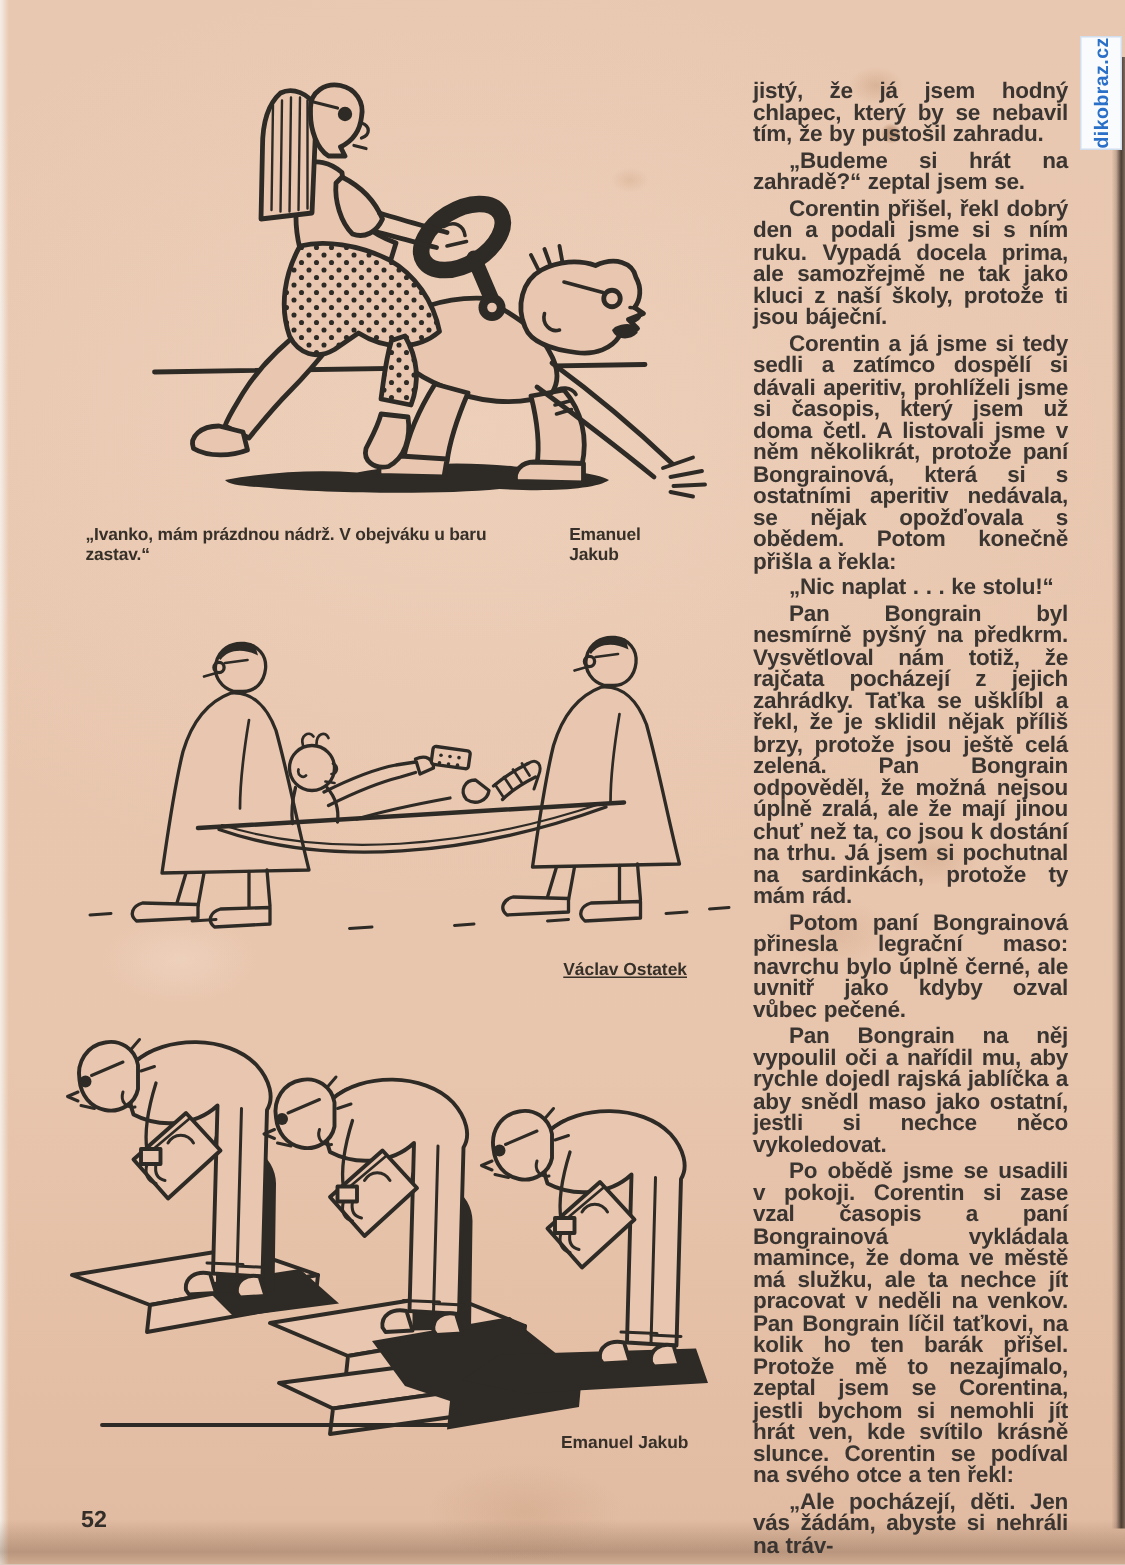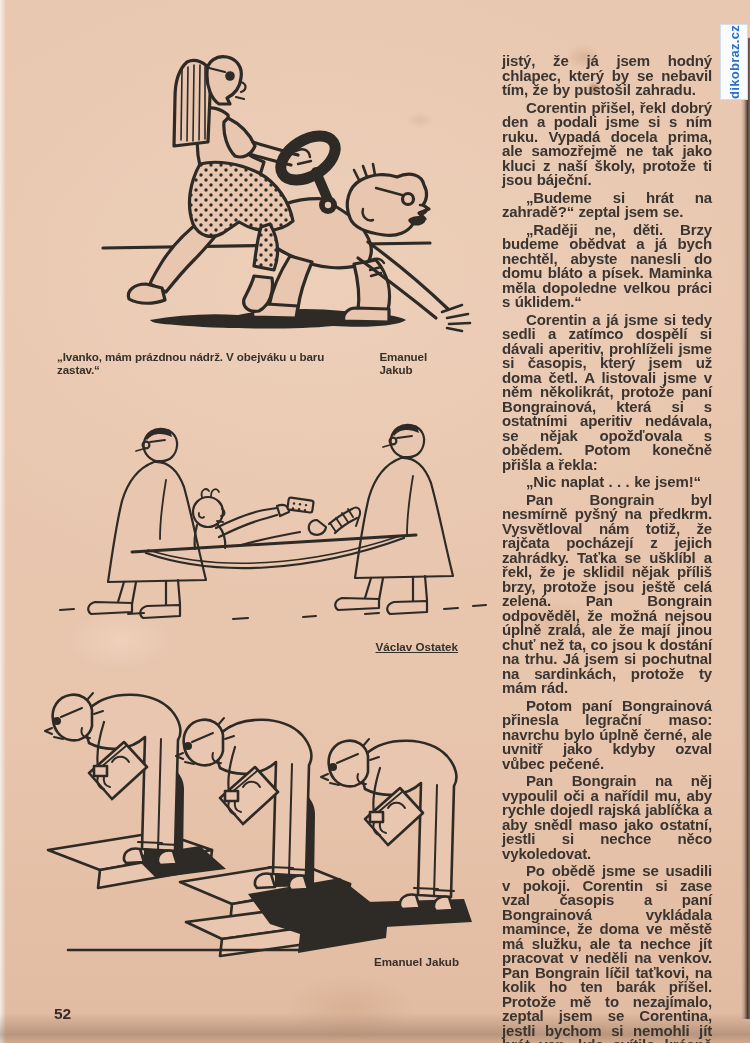--- a/index.html
+++ b/index.html
@@ -230,25 +230,24 @@
     <use href="#bower"></use>
     <use href="#bower" transform="translate(131,25)"></use>
     <use href="#bower" transform="translate(276,46)"></use>
   </g>
 </svg>
 
 <div class="sig" id="sig3">Emanuel Jakub</div>
 
 <div class="column">
   <p class="cont">jistý, že já jsem hodný chlapec, který by se nebavil tím, že by pustošil zahradu.</p>
+  <p>„Budeme si hrát na zahradě?“ zeptal jsem se.</p>
   <p>Corentin přišel, řekl dobrý den a podali jsme si s ním ruku. Vypadá docela prima, ale samozřejmě ne tak jako kluci z naší školy, protože ti jsou báječní.</p>
-  <p>„Budeme si hrát na zahradě?“ zeptal jsem se.</p>
-  <p>„Raději ne, děti. Brzy budeme obědvat a já bych nechtěl, abyste nanesli do domu bláto a písek. Maminka měla dopoledne velkou práci s úklidem.“</p>
   <p>Corentin a já jsme si tedy sedli a zatímco dospělí si dávali aperitiv, prohlíželi jsme si časopis, který jsem už doma četl. A listovali jsme v něm několikrát, protože paní Bongrainová, která si s ostatními aperitiv nedávala, se nějak opožďovala s obědem. Potom konečně přišla a řekla:</p>
-  <p>„Nic naplat . . . ke jsem!“</p>
+  <p>„Nic naplat . . . ke stolu!“</p>
   <p>Pan Bongrain byl nesmírně pyšný na předkrm. Vysvětloval nám totiž, že rajčata pocházejí z jejich zahrádky. Taťka se ušklíbl a řekl, že je sklidil nějak příliš brzy, protože jsou ještě celá zelená. Pan Bongrain odpověděl, že možná nejsou úplně zralá, ale že mají jinou chuť než ta, co jsou k dostání na trhu. Já jsem si pochutnal na sardinkách, protože ty mám rád.</p>
   <p>Potom paní Bongrainová přinesla legrační maso: navrchu bylo úplně černé, ale uvnitř jako kdyby ozval vůbec pečené.</p>
   <p>Pan Bongrain na něj vypoulil oči a nařídil mu, aby rychle dojedl rajská jablíčka a aby snědl maso jako ostatní, jestli si nechce něco vykoledovat.</p>
   <p>Po obědě jsme se usadili v pokoji. Corentin si zase vzal časopis a paní Bongrainová vykládala mamince, že doma ve městě má služku, ale ta nechce jít pracovat v neděli na venkov. Pan Bongrain líčil taťkovi, na kolik ho ten barák přišel. Protože mě to nezajímalo, zeptal jsem se Corentina, jestli bychom si nemohli jít hrát ven, kde svítilo krásně slunce. Corentin se podíval na svého otce a ten řekl:</p>
   <p>„Ale pocházejí, děti. Jen vás žádám, abyste si nehráli na tráv-</p>
 </div>
 
 <div class="pagenum">52</div>
 
 </body></html>

